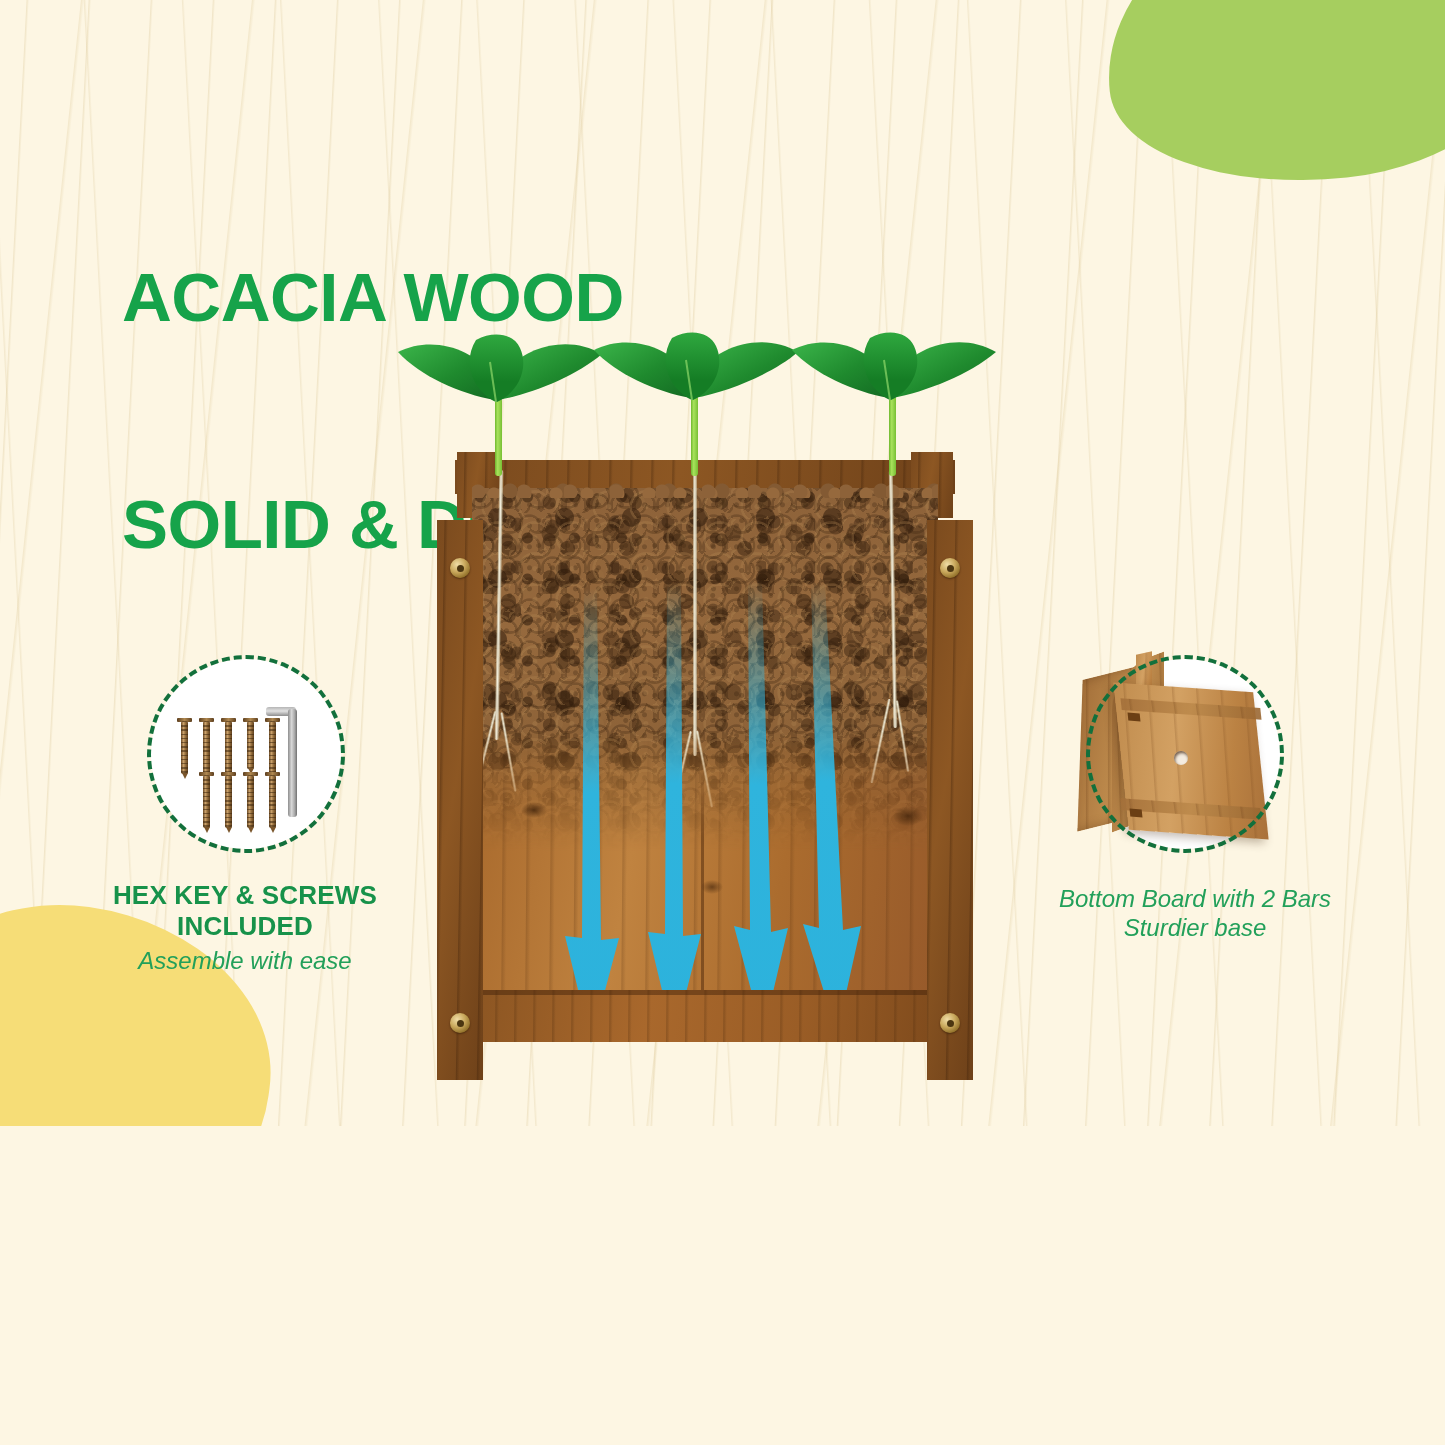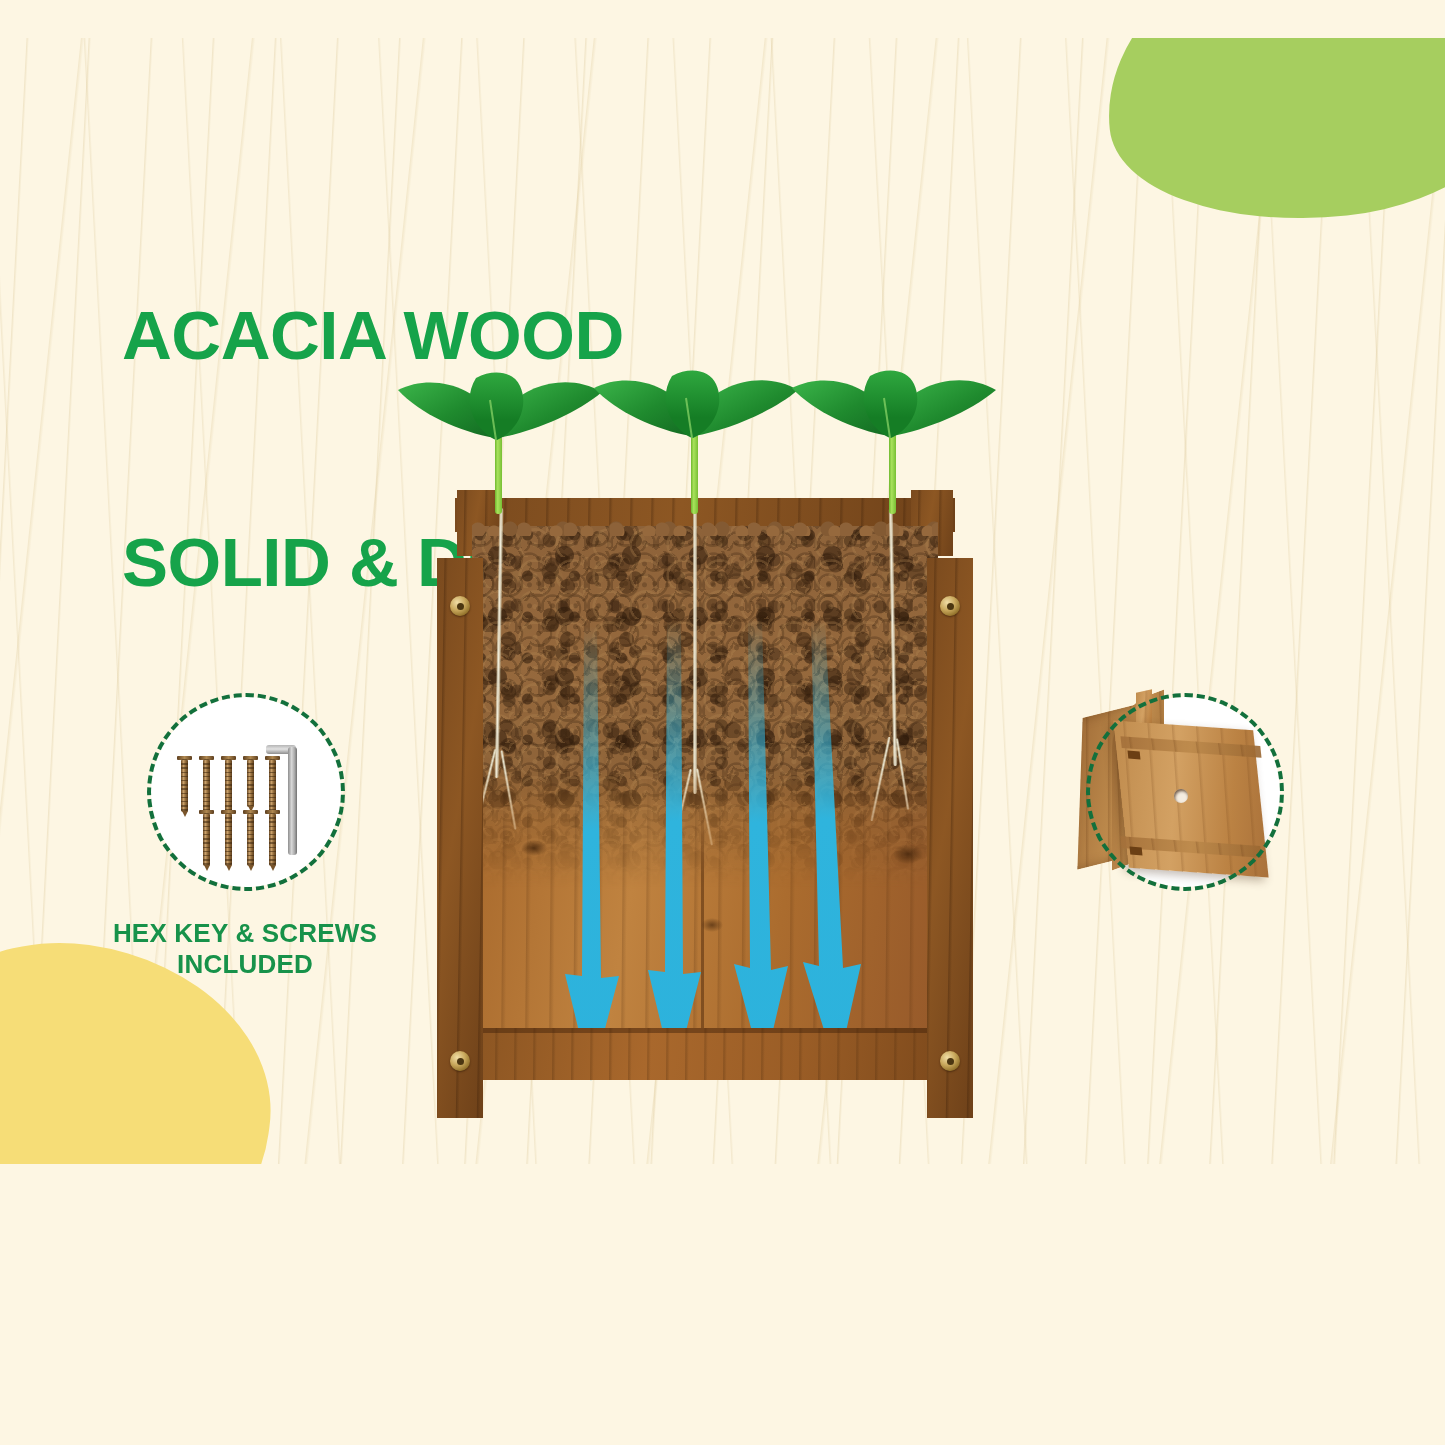--- a/index.html
+++ b/index.html
@@ -15,21 +15,20 @@
     background: #fdf6e3;
     position: relative;
   }
 
   #canvas {
     position: relative;
     width: 1445px;
     height: 1126px;
     background: #fef9c3;
     overflow: hidden;
-    margin-top: 38px;
   }
 
   
   .bg-texture {
     position: absolute;
     inset: 0;
     background:
       repeating-linear-gradient(
         93deg,
         rgba(232, 215, 176, 0.00) 0px,
@@ -538,20 +537,21 @@
 
     <div class="hexkey-h" style="left:119px; top:52px; width:30px;"></div>
     <div class="hexkey-v" style="left:141px; top:54px; height:108px;"></div>
 
     <div class="dashed-ring"></div>
   </div>
 
   <div class="feature-label" style="left:75px; top:880px; width:340px;">
     <div class="feature-title" style="white-space:pre-line;">HEX KEY &amp; SCREWS
 INCLUDED</div>
+    <div class="feature-sub" style="white-space:pre-line;">Assemble with ease</div>
   </div>
 
   <div class="dashed-circle" style="left:1086px; top:655px; width:198px; height:198px;">
     <div class="circle-fill-white"></div>
 
     <div style="position:absolute; inset:4px; border-radius:50%; overflow:visible;">
 
       <div class="bp wood-grad-b" style="left:-10px; top:12px; width:78px; height:150px;
                   transform: skewY(-16deg) rotate(2deg);
                   box-shadow: inset -6px 0 10px rgba(70,38,12,0.35);"></div>
@@ -572,20 +572,22 @@
       <div style="position:absolute; left:40px; top:150px; width:12px; height:8px; background:#6b3f14; transform: rotate(-6deg) skewY(10deg);"></div>
 
       <div style="position:absolute; left:84px; top:92px; width:14px; height:14px; border-radius:50%;
                   background:#f4ece0; box-shadow: inset 1px 2px 3px rgba(60,32,10,0.7);"></div>
     </div>
 
     <div class="dashed-ring"></div>
   </div>
 
   <div class="feature-label" style="left:1005px; top:880px; width:380px;">
+    <div class="feature-sub" style="white-space:pre-line;">Bottom Board with 2 Bars
+Sturdier base</div>
   </div>
 
   <div class="dashed-circle" style="left:625px; top:1130px; width:192px; height:192px;">
     <div class="wood-disc">
       <div style="position:absolute; inset:0; border-radius:50%;
                   background: radial-gradient(circle at 38% 30%, rgba(255,230,185,0.26), rgba(0,0,0,0) 58%),
                               radial-gradient(circle at 78% 82%, rgba(50,26,6,0.25), rgba(0,0,0,0) 60%);"></div>
     </div>
     <div class="drain-hole" style="left:83px; top:77px; width:34px; height:36px;"></div>
     <div class="dashed-ring"></div>

